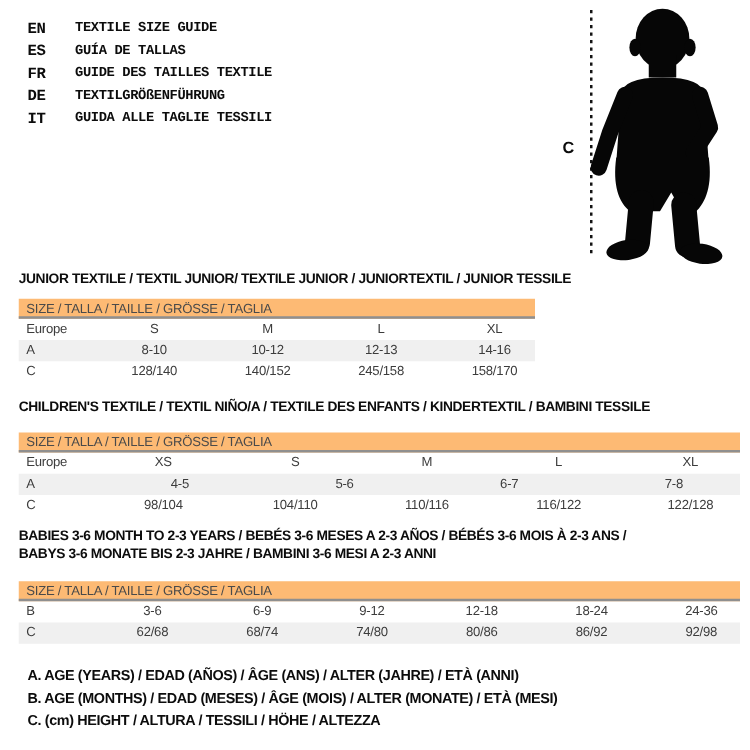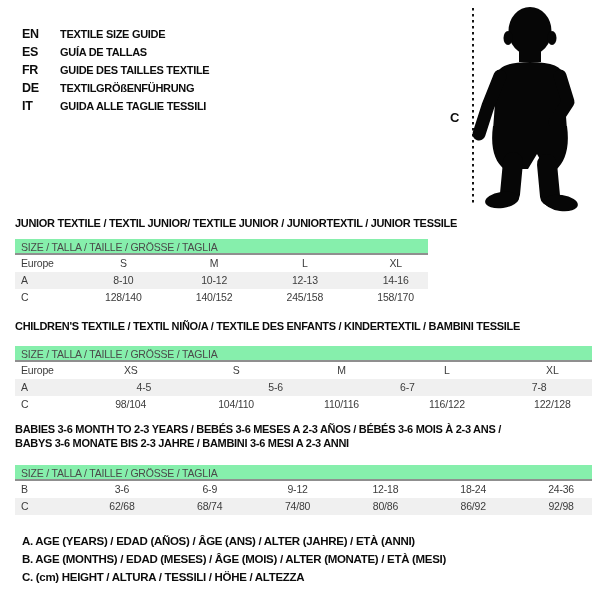--- a/index.html
+++ b/index.html
@@ -1,35 +1,35 @@
 <!DOCTYPE html>
 <html><head>
 <meta charset="utf-8">
 <style>
   * { margin:0; padding:0; box-sizing:border-box; }
   body { background:#fff; font-family:"Liberation Sans","DejaVu Sans",sans-serif; }
   #page { position:relative; width:600px; height:600px; background:#ffffff; overflow:hidden; }
 
   
-  .langs { position:absolute; left:22px; top:25px; }
+  .langs { position:absolute; left:22px; top:14px;font-family:Liberation Mono, monospace; }
   .lang-row { display:flex; height:18px; line-height:18px; }
   .lang-code { width:38px; font-size:12.5px; font-weight:bold; color:#0c0c0c; letter-spacing:-0.3px; }
   .lang-label { font-size:11px; font-weight:bold; color:#0c0c0c; letter-spacing:-0.3px; }
 
   
   .figure { position:absolute; left:440px; top:0; width:160px; height:215px; }
 
   
   .sec-title { position:absolute; left:15px; font-size:11px; font-weight:bold; color:#0c0c0c; letter-spacing:-0.3px; white-space:nowrap; }
 
   
   .tbl { position:absolute; left:15px; }
   .t-narrow { width:413px; }
   .t-wide   { width:577px; }
-  .bar { height:16px; line-height:16px; background:#86efac; border-bottom:2px solid #8f8f8f;
+  .bar { height:16px; line-height:16px; background:#fdba74; border-bottom:2px solid #8f8f8f;
          font-size:10.5px; color:#4a4a4a; padding-left:6px; letter-spacing:-0.2px; }
   .row { display:flex; height:17px; line-height:17px; font-size:10.5px; color:#3c3c3c; letter-spacing:-0.2px;gap:26px; }
   .row.shade { background:#f0f0f0; }
   .cell-label { width:50px; padding-left:6px; text-align:left; }
   .cell { flex:1; text-align:center; }
 
   
   .legend { position:absolute; left:22px; top:532px; }
   .legend-line { height:18px; line-height:18px; font-size:11.5px; font-weight:bold; color:#0c0c0c; letter-spacing:-0.3px; white-space:nowrap; }
 </style>

